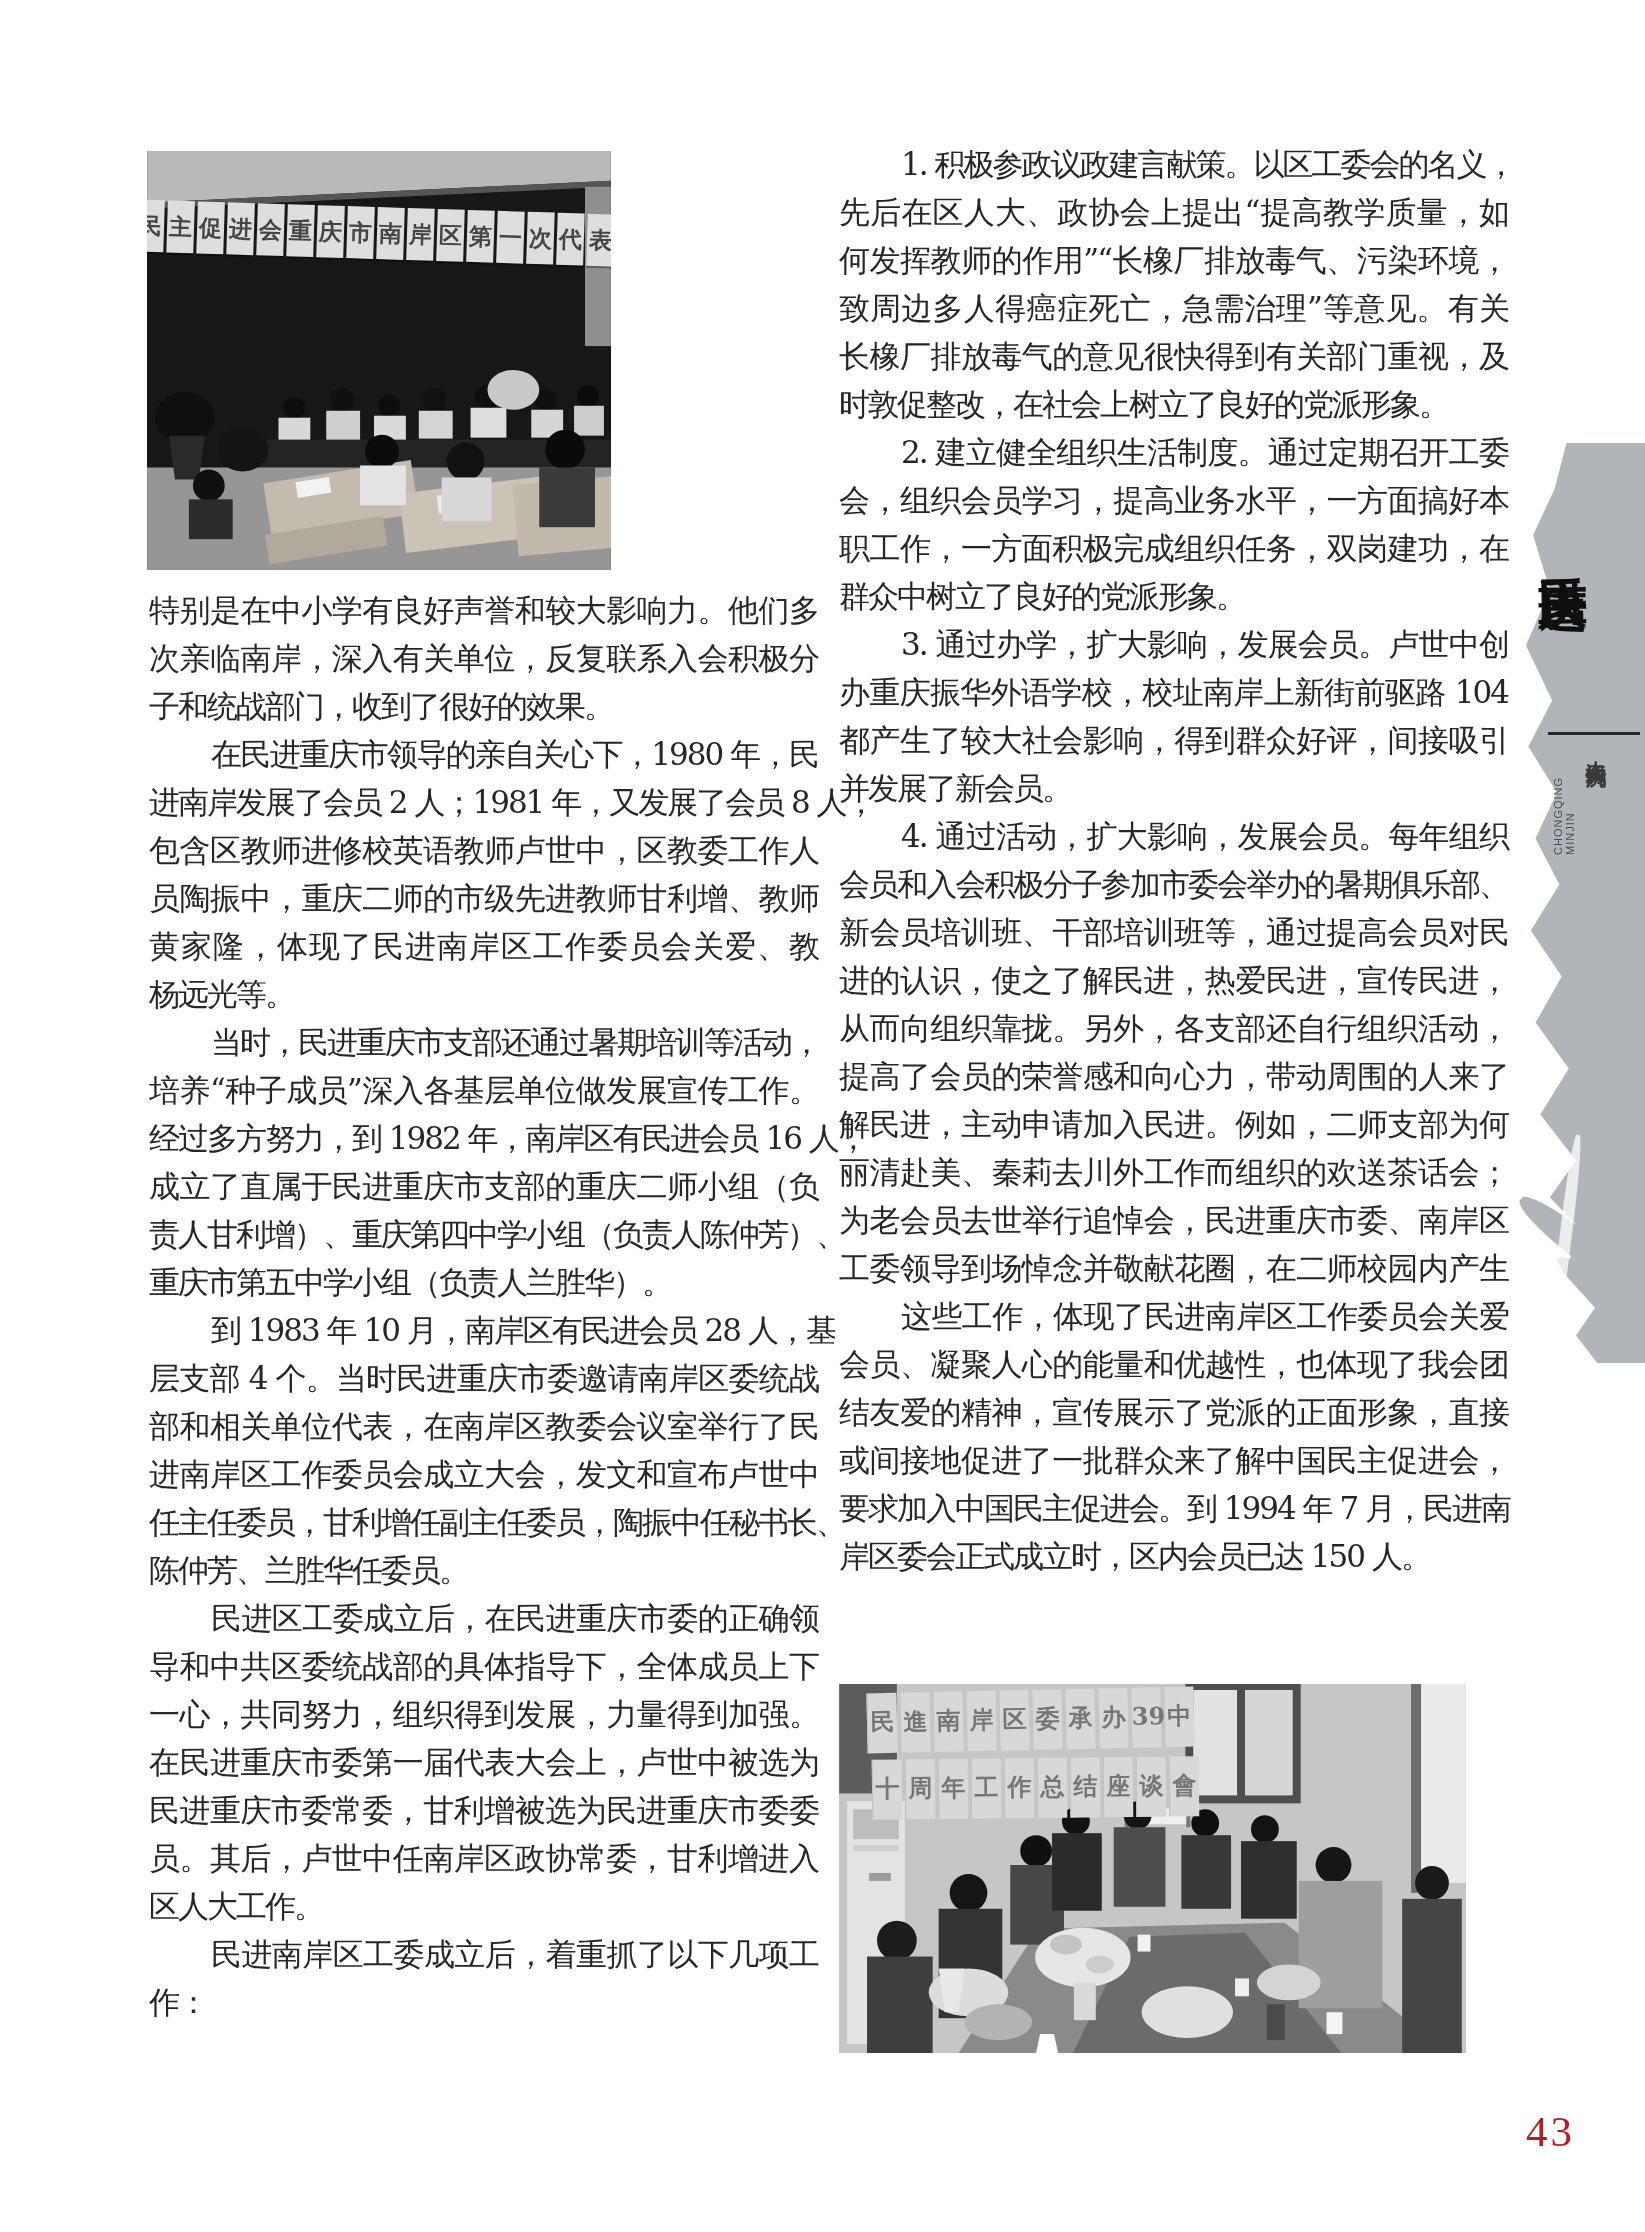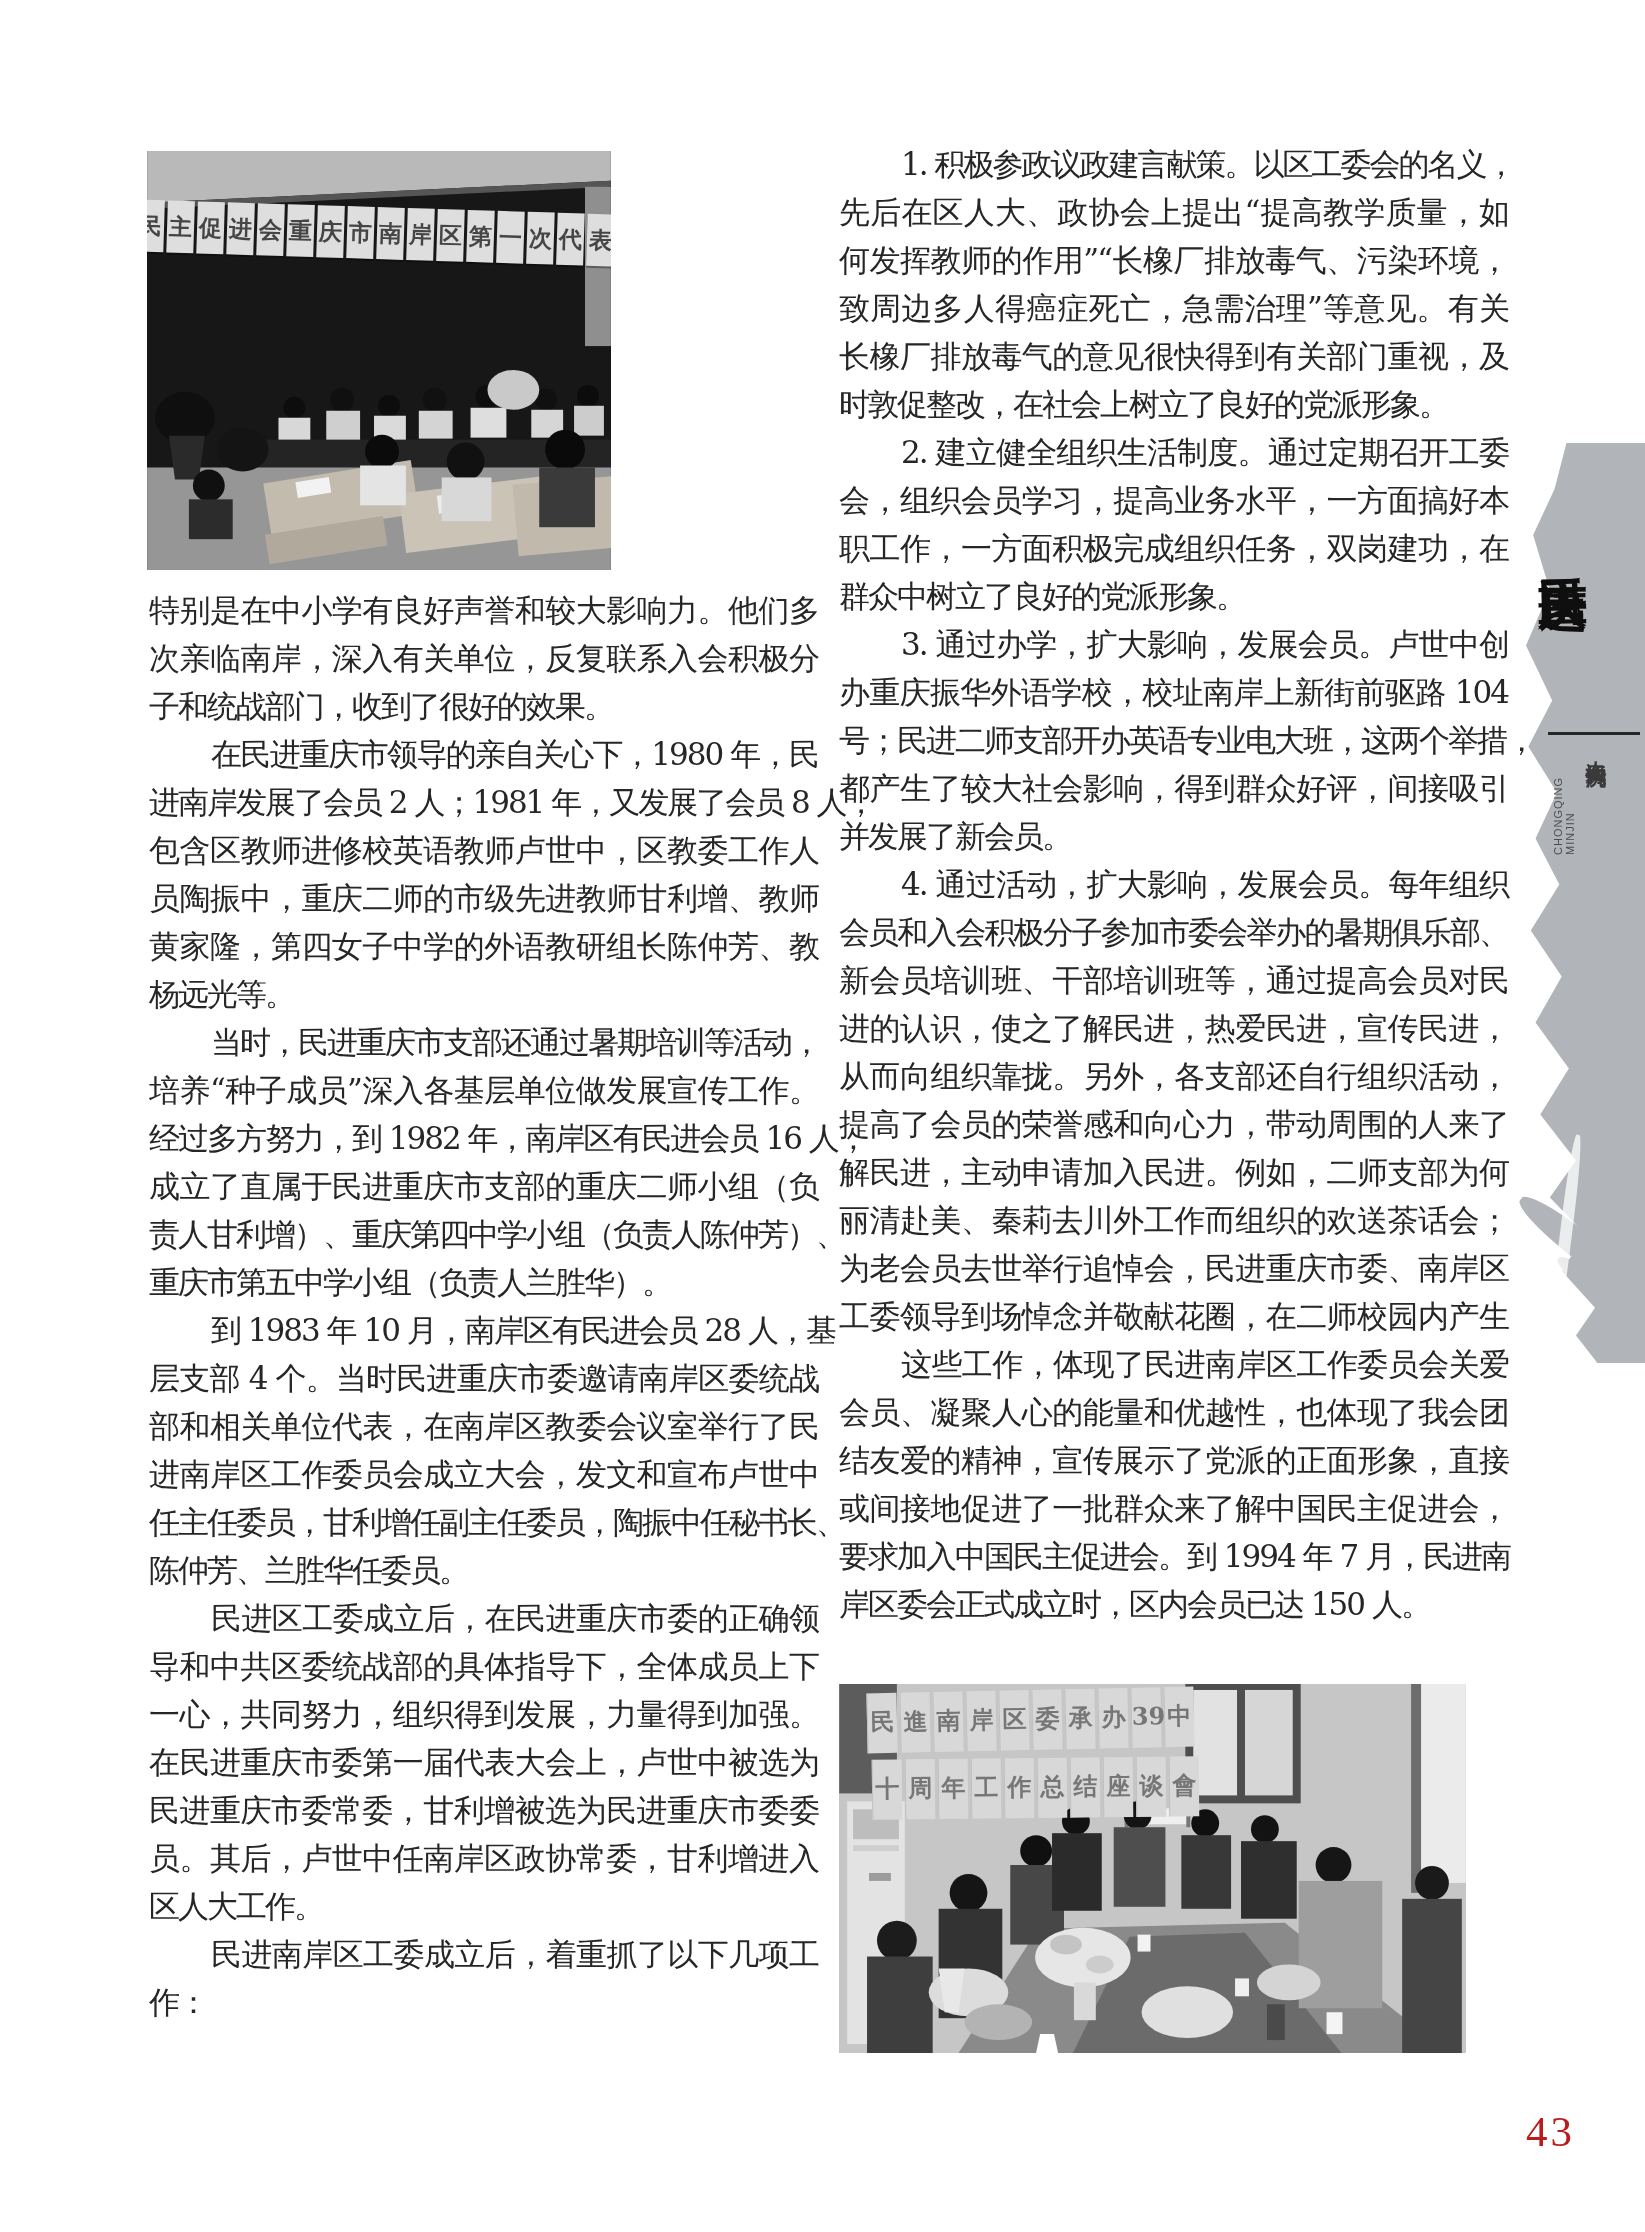--- a/index.html
+++ b/index.html
@@ -136,21 +136,21 @@
   </div>
 
   <div class="col" id="left-col">
       <div class="tline">特别是在中小学有良好声誉和较大影响力。他们多</div>
       <div class="tline">次亲临南岸，深入有关单位，反复联系入会积极分</div>
       <div class="tline short">子和统战部门，收到了很好的效果。</div>
       <div class="tline ind">在民进重庆市领导的亲自关心下，1980 年，民</div>
       <div class="tline">进南岸发展了会员 2 人；1981 年，又发展了会员 8 人，</div>
       <div class="tline">包含区教师进修校英语教师卢世中，区教委工作人</div>
       <div class="tline">员陶振中，重庆二师的市级先进教师甘利增、教师</div>
-      <div class="tline">黄家隆，第四女子中学的外语教研组长陈仲芳、教</div>
+      <div class="tline">黄家隆，体现了民进南岸区工作委员会关爱、教</div>
       <div class="tline short">杨远光等。</div>
       <div class="tline ind">当时，民进重庆市支部还通过暑期培训等活动，</div>
       <div class="tline">培养“种子成员”深入各基层单位做发展宣传工作。</div>
       <div class="tline">经过多方努力，到 1982 年，南岸区有民进会员 16 人，</div>
       <div class="tline">成立了直属于民进重庆市支部的重庆二师小组（负</div>
       <div class="tline">责人甘利增）、重庆第四中学小组（负责人陈仲芳）、</div>
       <div class="tline short">重庆市第五中学小组（负责人兰胜华）。</div>
       <div class="tline ind">到 1983 年 10 月，南岸区有民进会员 28 人，基</div>
       <div class="tline">层支部 4 个。当时民进重庆市委邀请南岸区委统战</div>
       <div class="tline">部和相关单位代表，在南岸区教委会议室举行了民</div>
@@ -174,21 +174,20 @@
       <div class="tline">何发挥教师的作用”“长橡厂排放毒气、污染环境，</div>
       <div class="tline">致周边多人得癌症死亡，急需治理”等意见。有关</div>
       <div class="tline">长橡厂排放毒气的意见很快得到有关部门重视，及</div>
       <div class="tline short">时敦促整改，在社会上树立了良好的党派形象。</div>
       <div class="tline ind">2. 建立健全组织生活制度。通过定期召开工委</div>
       <div class="tline">会，组织会员学习，提高业务水平，一方面搞好本</div>
       <div class="tline">职工作，一方面积极完成组织任务，双岗建功，在</div>
       <div class="tline short">群众中树立了良好的党派形象。</div>
       <div class="tline ind">3. 通过办学，扩大影响，发展会员。卢世中创</div>
       <div class="tline">办重庆振华外语学校，校址南岸上新街前驱路 104</div>
-      <div class="tline">号；民进二师支部开办英语专业电大班，这两个举措，</div>
       <div class="tline">都产生了较大社会影响，得到群众好评，间接吸引</div>
       <div class="tline short">并发展了新会员。</div>
       <div class="tline ind">4. 通过活动，扩大影响，发展会员。每年组织</div>
       <div class="tline">会员和入会积极分子参加市委会举办的暑期俱乐部、</div>
       <div class="tline">新会员培训班、干部培训班等，通过提高会员对民</div>
       <div class="tline">进的认识，使之了解民进，热爱民进，宣传民进，</div>
       <div class="tline">从而向组织靠拢。另外，各支部还自行组织活动，</div>
       <div class="tline">提高了会员的荣誉感和向心力，带动周围的人来了</div>
       <div class="tline">解民进，主动申请加入民进。例如，二师支部为何</div>
       <div class="tline">丽清赴美、秦莉去川外工作而组织的欢送茶话会；</div>

